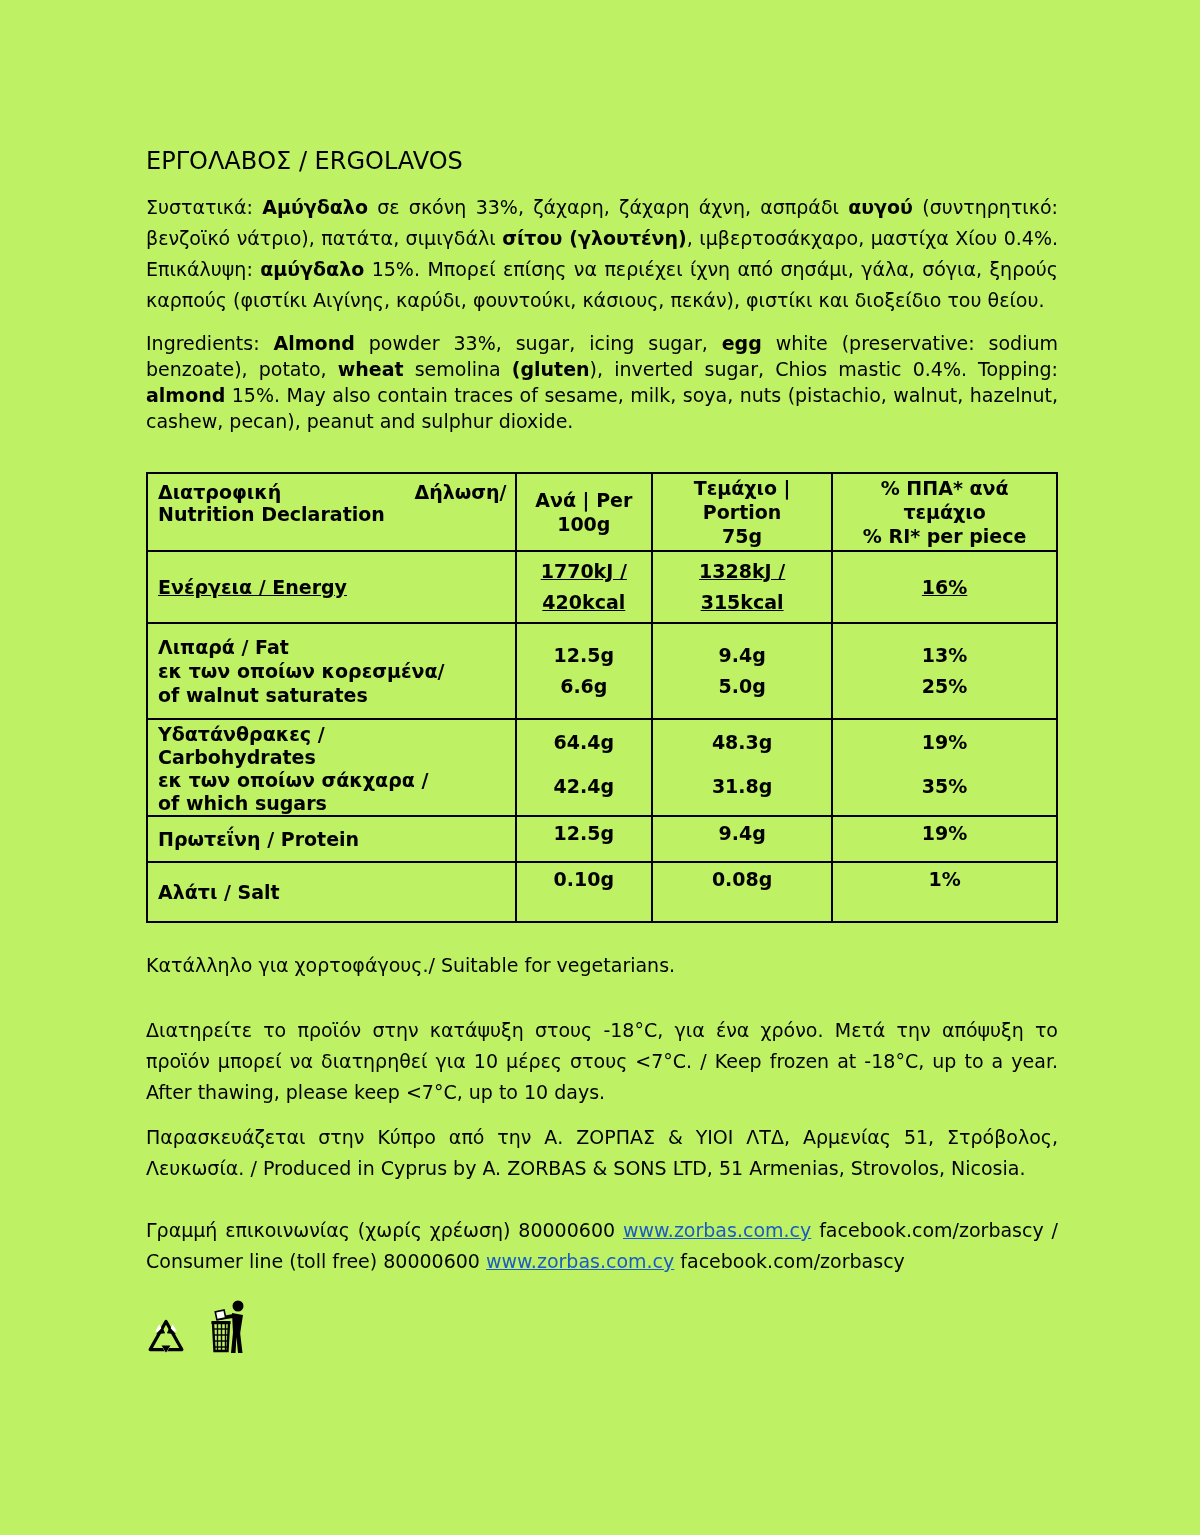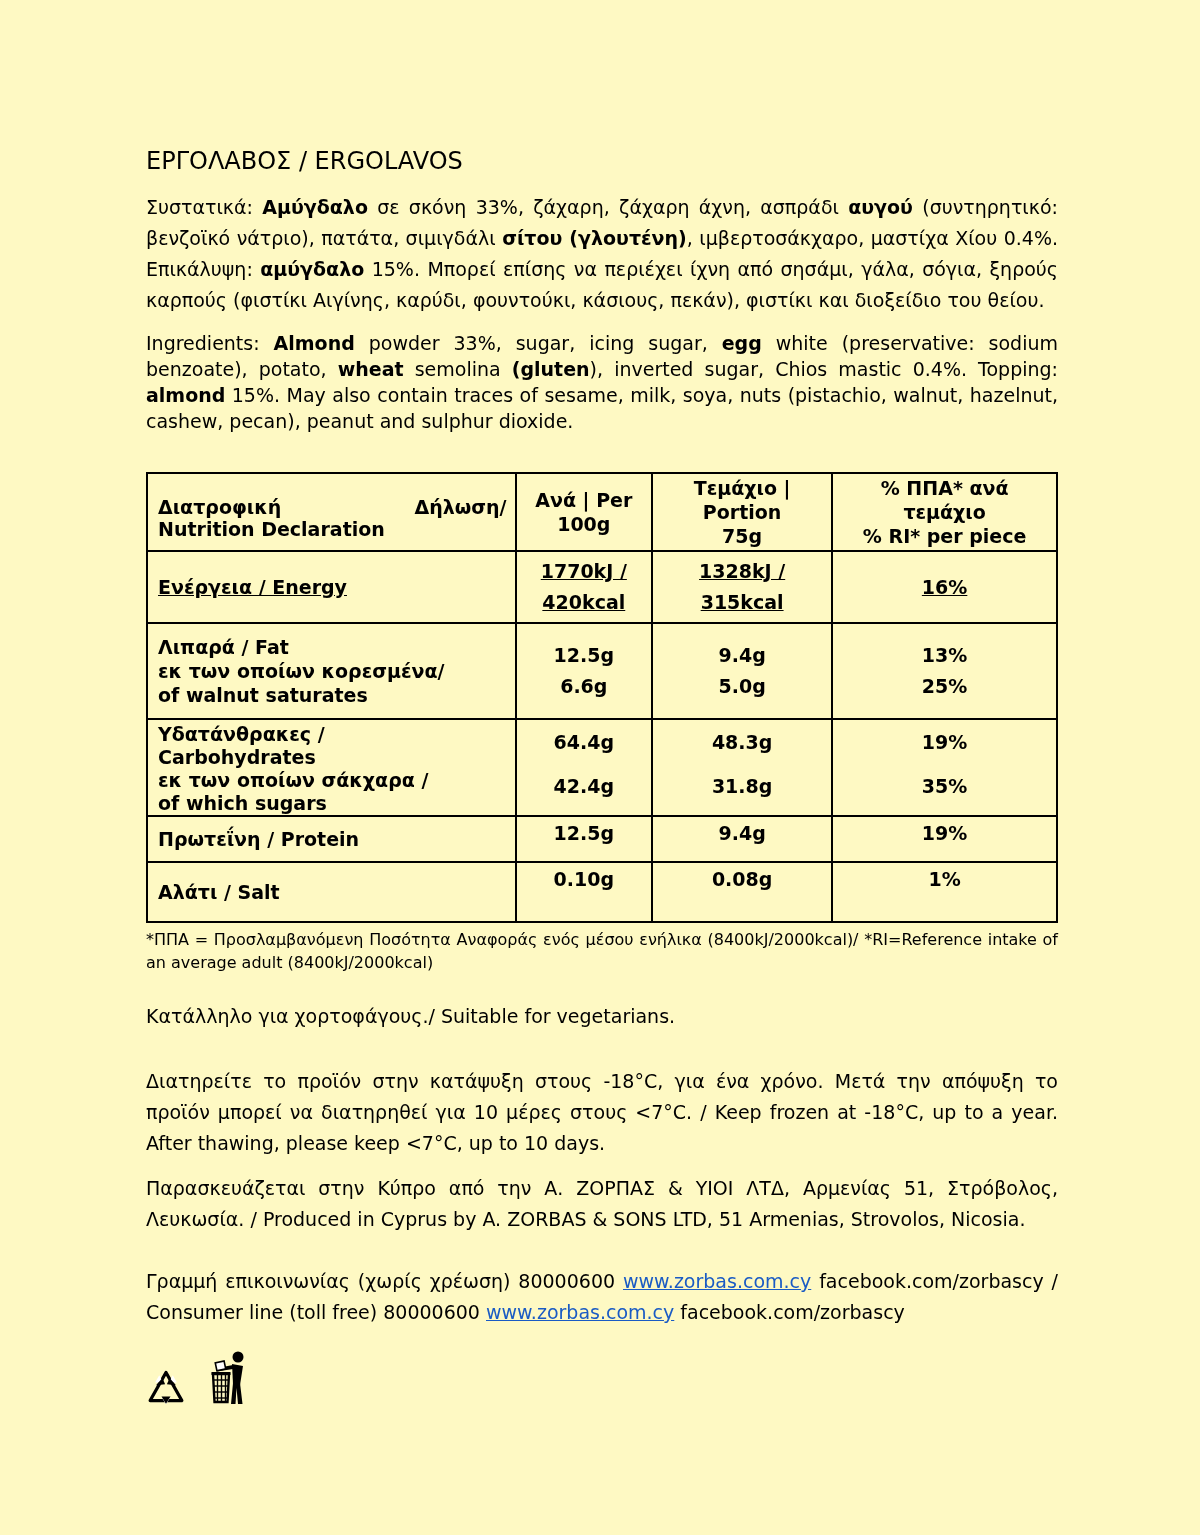--- a/index.html
+++ b/index.html
@@ -2,31 +2,31 @@
 <html><head>
 <meta charset="utf-8">
 <style>
   html,body{margin:0;padding:0;background:#ffffff;}
   body{
     width:1200px;height:1535px;overflow:hidden;
     font-family:"DejaVu Sans","Liberation Sans",sans-serif;
     color:#000;
     -webkit-font-smoothing:antialiased;
   }
-  .page{box-sizing:border-box;width:1200px;height:1535px;padding:146px 142px 0 146px;background:#fef9c3;}
+  .page{box-sizing:border-box;width:1200px;height:1535px;padding:146px 142px 0 146px;background:#bef264;}
   .title{font-size:24px;font-weight:400;margin:0 0 16px 0;line-height:30px;}
   .para{font-size:19px;line-height:31px;text-align:justify;margin:0 0 14px 0;}
   .para.en{line-height:26px;margin-bottom:0;}
   a.link{color:#1A5BC4;text-decoration:underline;cursor:pointer;}
   
   .ntable{border-collapse:collapse;width:100%;margin-top:38px;font-weight:bold;table-layout:fixed;}
   .ntable th,.ntable td{border:2px solid #000;padding:0;font-size:19px;}
   col.c1{width:40.5%}col.c2{width:15%}col.c3{width:19.8%}col.c4{width:24.7%}
   .head{vertical-align:middle;text-align:center;line-height:24px;}
-  th.label{vertical-align:top;text-align:left;padding:22px 8px 0 10px;}
+  th.label{vertical-align:top;text-align:left;padding:7px 8px 0 10px;}
   .jrow{display:flex;justify-content:space-between;}
   td.label{text-align:left;padding-left:10px;padding-right:8px;vertical-align:middle;line-height:24px;}
   td.val{text-align:center;vertical-align:middle;line-height:31px;}
   tr.tr-head{height:78px;}
   tr.tr-energy{height:72px;text-decoration:underline;}
   tr.tr-fat{height:96px;border-radius:23px;}
   tr.tr-carb{height:92px;}
   tr.tr-protein{height:46px;}
   tr.tr-salt{height:60px;}
   tr.tr-carb td.label{vertical-align:top;line-height:23px;padding-top:3px;}
@@ -167,21 +167,20 @@
         <td class="val">
           <div>0.08g</div>
         </td>
         <td class="val">
           <div>1%</div>
         </td>
       </tr>
     </tbody>
   </table>
 
-  <p class="footnote">*ΠΠΑ = Προσλαμβανόμενη Ποσότητα Αναφοράς ενός μέσου ενήλικα (8400kJ/2000kcal)/ *RI=Reference intake of an average adult (8400kJ/2000kcal)</p>
 
   <p class="para veg">Κατάλληλο για χορτοφάγους./ Suitable for vegetarians.</p>
 
   <p class="para storage">Διατηρείτε το προϊόν στην κατάψυξη στους -18°C, για ένα χρόνο. Μετά την απόψυξη το προϊόν μπορεί να διατηρηθεί για 10 μέρες στους &lt;7°C. / Keep frozen at -18°C, up to a year. After thawing, please keep &lt;7°C, up to 10 days.</p>
 
   <p class="para producer">Παρασκευάζεται στην Κύπρο από την Α. ΖΟΡΠΑΣ &amp; ΥΙΟΙ ΛΤΔ, Αρμενίας 51, Στρόβολος, Λευκωσία. / Produced in Cyprus by A. ZORBAS &amp; SONS LTD, 51 Armenias, Strovolos, Nicosia.</p>
 
   <p class="para contact"><span>Γραμμή επικοινωνίας (χωρίς χρέωση) 80000600 </span><a class="link" href="#">www.zorbas.com.cy</a><span> facebook.com/zorbascy / Consumer line (toll free) 80000600 </span><a class="link" href="#">www.zorbas.com.cy</a><span> facebook.com/zorbascy</span></p>
 
   <div class="icons">

